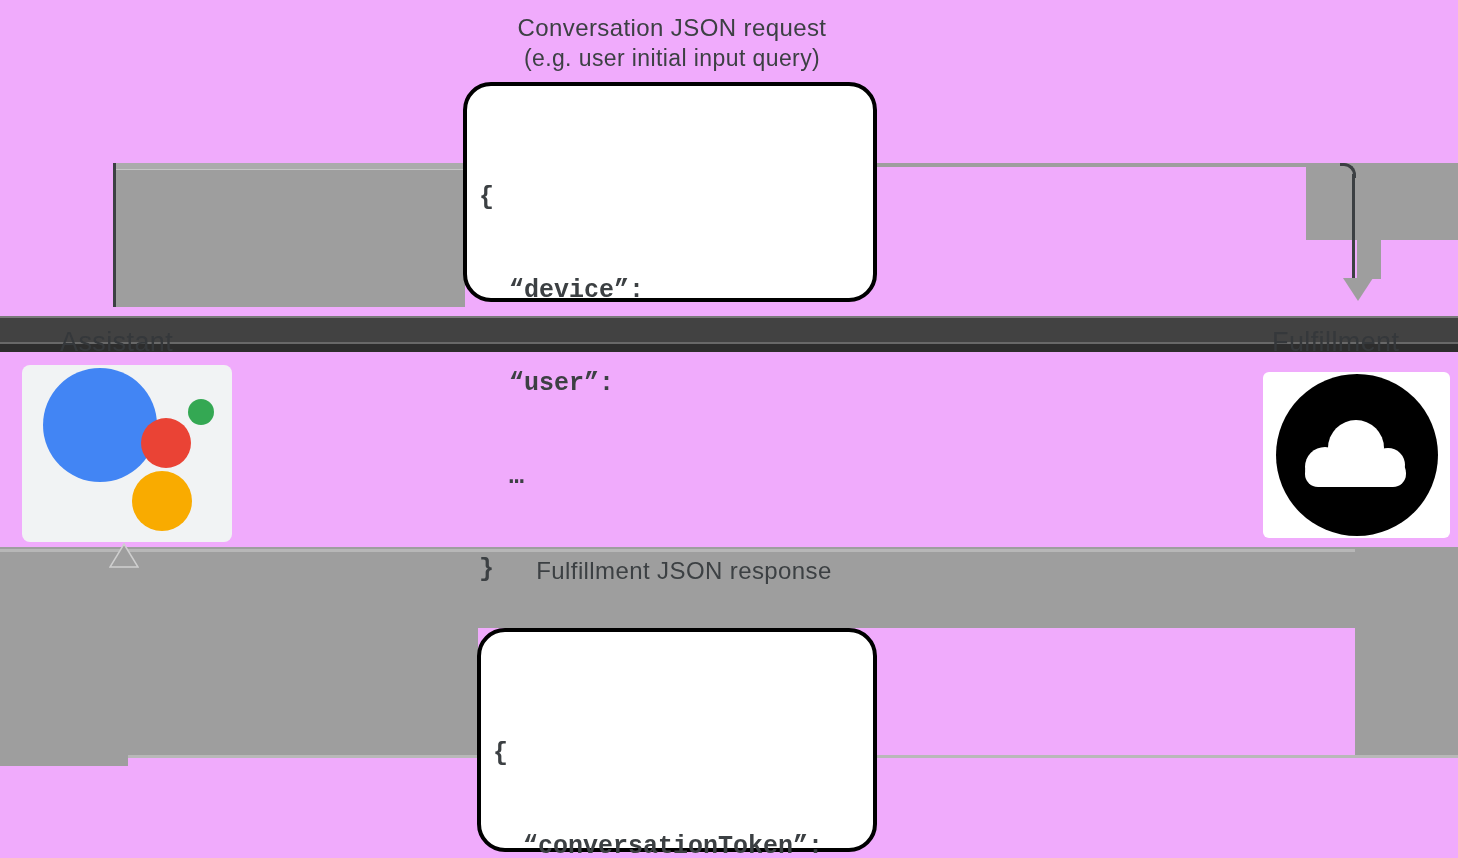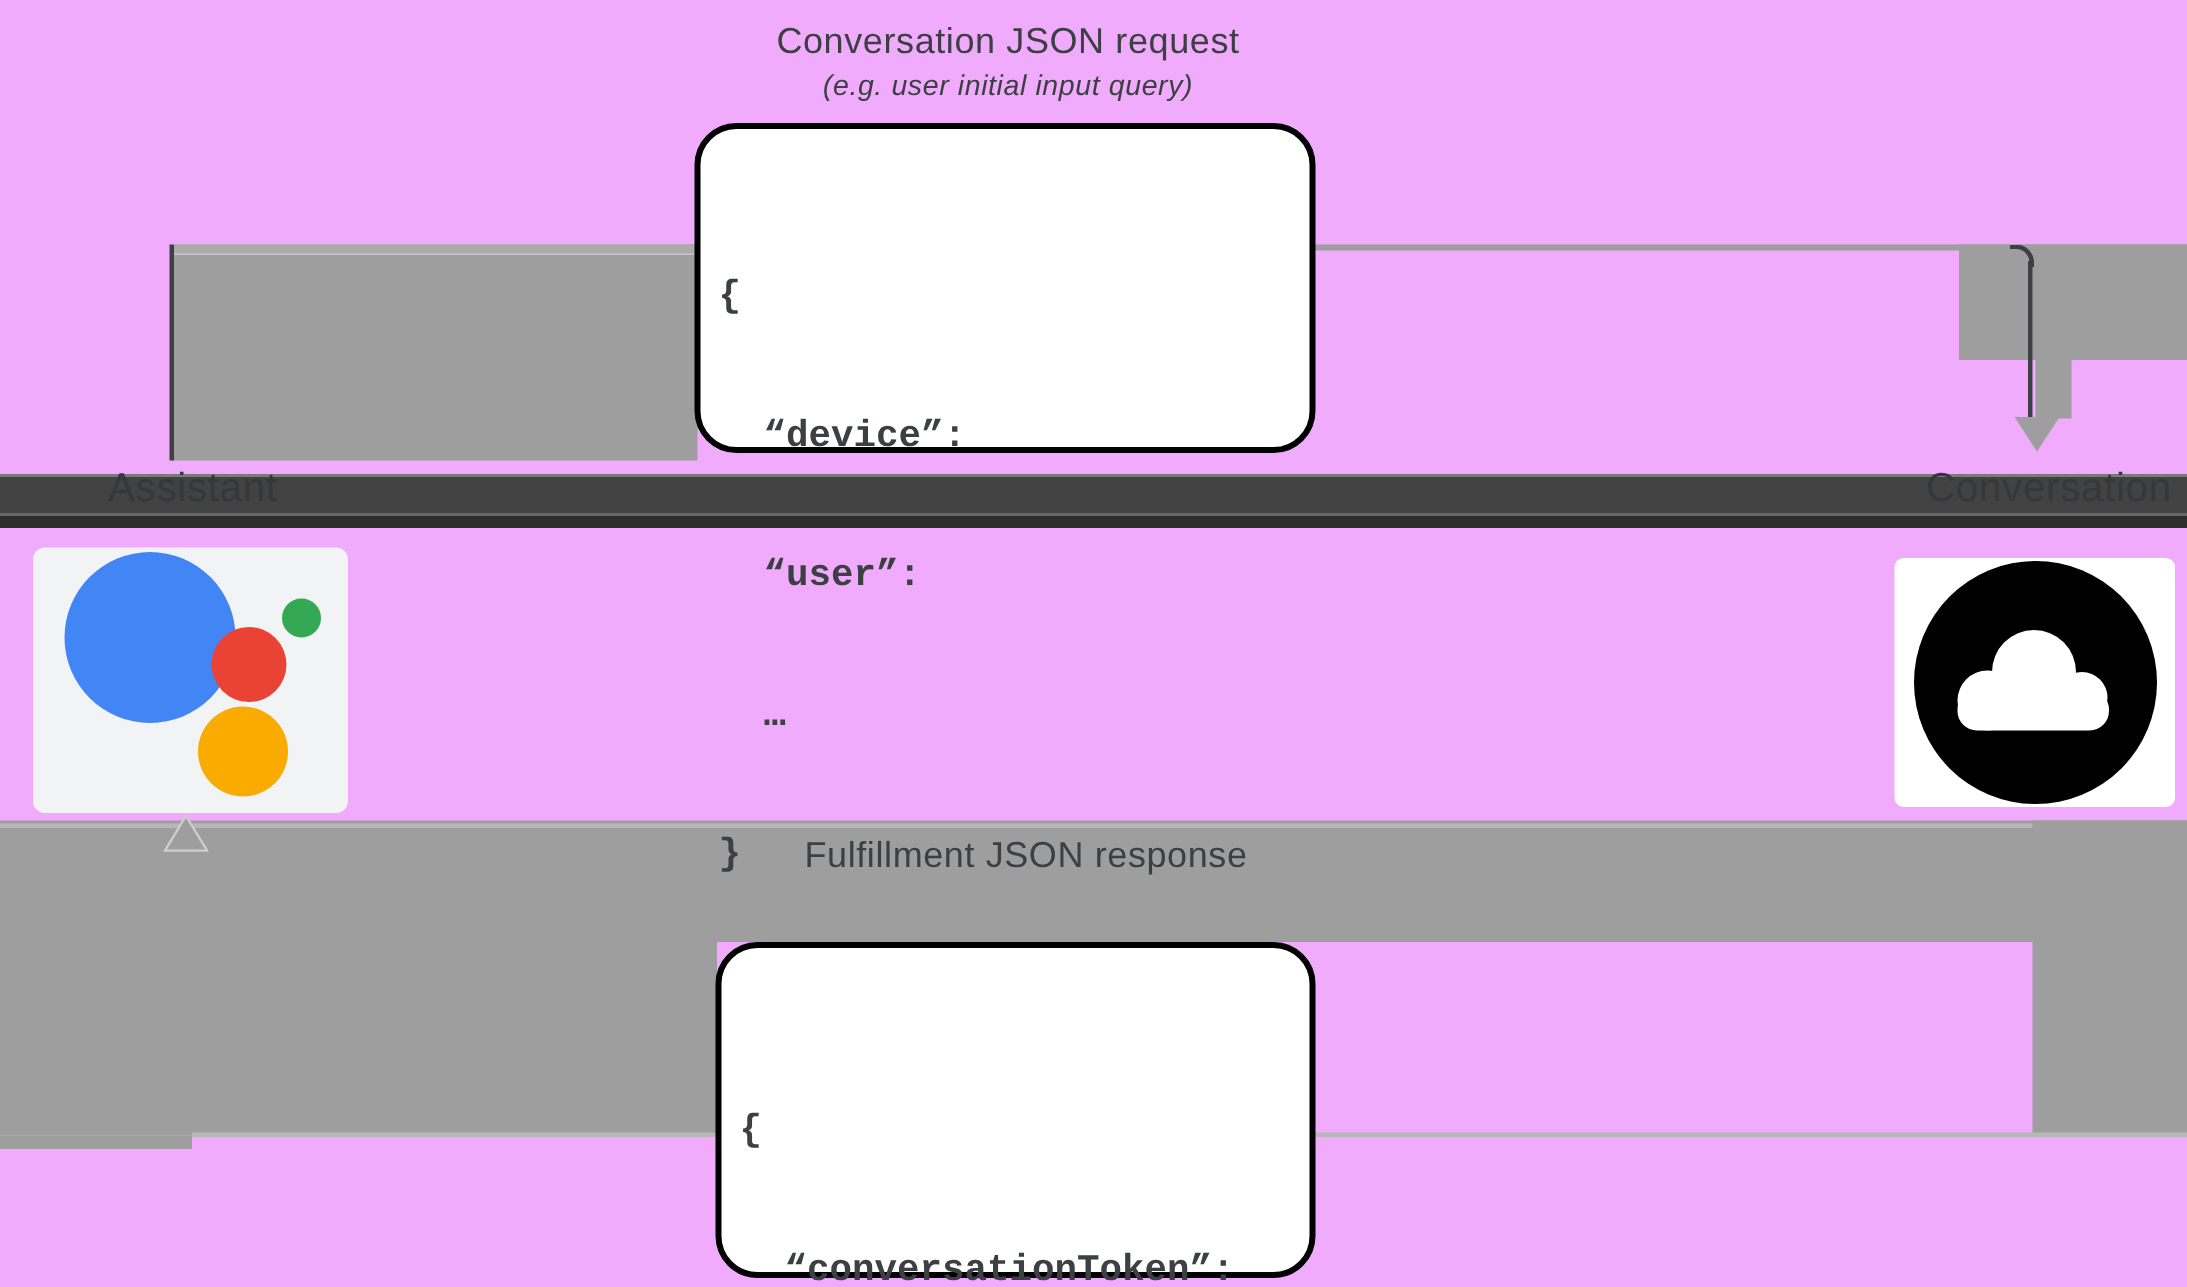--- a/index.html
+++ b/index.html
@@ -4,34 +4,34 @@
 <style>
   html,body{margin:0;padding:0;background:#000;}
   #canvas{
     position:relative;width:1458px;height:858px;background:#f0abfc;overflow:hidden;
     font-family:"Liberation Sans",sans-serif;
   }
   .abs{position:absolute;}
 
   
   .flow-title{width:560px;text-align:center;color:#3c4043;font-size:24px;line-height:30px;letter-spacing:.4px;z-index:2;}
-  .flow-title .t2{font-size:19px;font-style:italic;}
+  .flow-title .t2{font-size:23px;}
 
   
   .gray{background:#9e9e9e;z-index:1;}
   .hl{position:absolute;left:0;top:0;width:100%;height:6px;background:#ababab;border-bottom:1px solid #c6c6c6;}
   .edge-dark{background:#3c4043;z-index:2;}
   .corner-arc{width:13px;height:12px;border-top:3px solid #3c4043;border-right:3px solid #3c4043;border-top-right-radius:12px;z-index:2;background:transparent;}
 
   
   .lane-line1{left:0;top:316px;width:1458px;height:2px;background:#7a7a7a;z-index:1;}
   .lane{left:0;top:318px;width:1458px;height:24px;background:#424242;z-index:1;}
   .lane-line2{left:0;top:342px;width:1458px;height:2px;background:#686868;z-index:1;}
   .lane-dark{left:0;top:344px;width:1458px;height:8px;background:#2d2d2d;z-index:1;}
-  .actor-label{top:310px;height:30px;line-height:30px;font-size:27px;letter-spacing:.4px;color:#35383b;z-index:2;margin-left:12px;}
+  .actor-label{top:327px;height:30px;line-height:30px;font-size:27px;letter-spacing:.4px;color:#35383b;z-index:2;}
 
   
   .json-card{background:#fff;border:4px solid #000;border-radius:28px;box-sizing:border-box;z-index:3;}
   .code{font-family:"Liberation Mono","DejaVu Sans Mono",monospace;font-weight:700;font-size:25px;line-height:31px;color:#3c4043;white-space:pre;}
 
   
   .actor-card{z-index:3;}
   svg{display:block;}
 </style>
 </head>
@@ -65,21 +65,21 @@
       <div>  …</div>
       <div>}</div>
     </div>
   </div>
 
   <div class="abs lane-line1"></div>
   <div class="abs lane"></div>
   <div class="abs lane-line2"></div>
   <div class="abs lane-dark"></div>
   <div class="abs actor-label" style="left:60px;">Assistant</div>
-  <div class="abs actor-label" style="left:1272px;">Conversation</div>
+  <div class="abs actor-label" style="left:1272px;">Fulfillment</div>
 
   <div class="abs actor-card" style="left:22px;top:365px;width:210px;height:177px;background:#f1f3f4;border-radius:8px;">
     <svg width="210" height="177" viewBox="0 0 210 177">
       <circle cx="78" cy="60" r="57" fill="#4285f4"></circle>
       <circle cx="179" cy="47" r="13" fill="#34a853"></circle>
       <circle cx="144" cy="78" r="25" fill="#ea4335"></circle>
       <circle cx="140" cy="136" r="30" fill="#f9ab00"></circle>
     </svg>
   </div>
 

